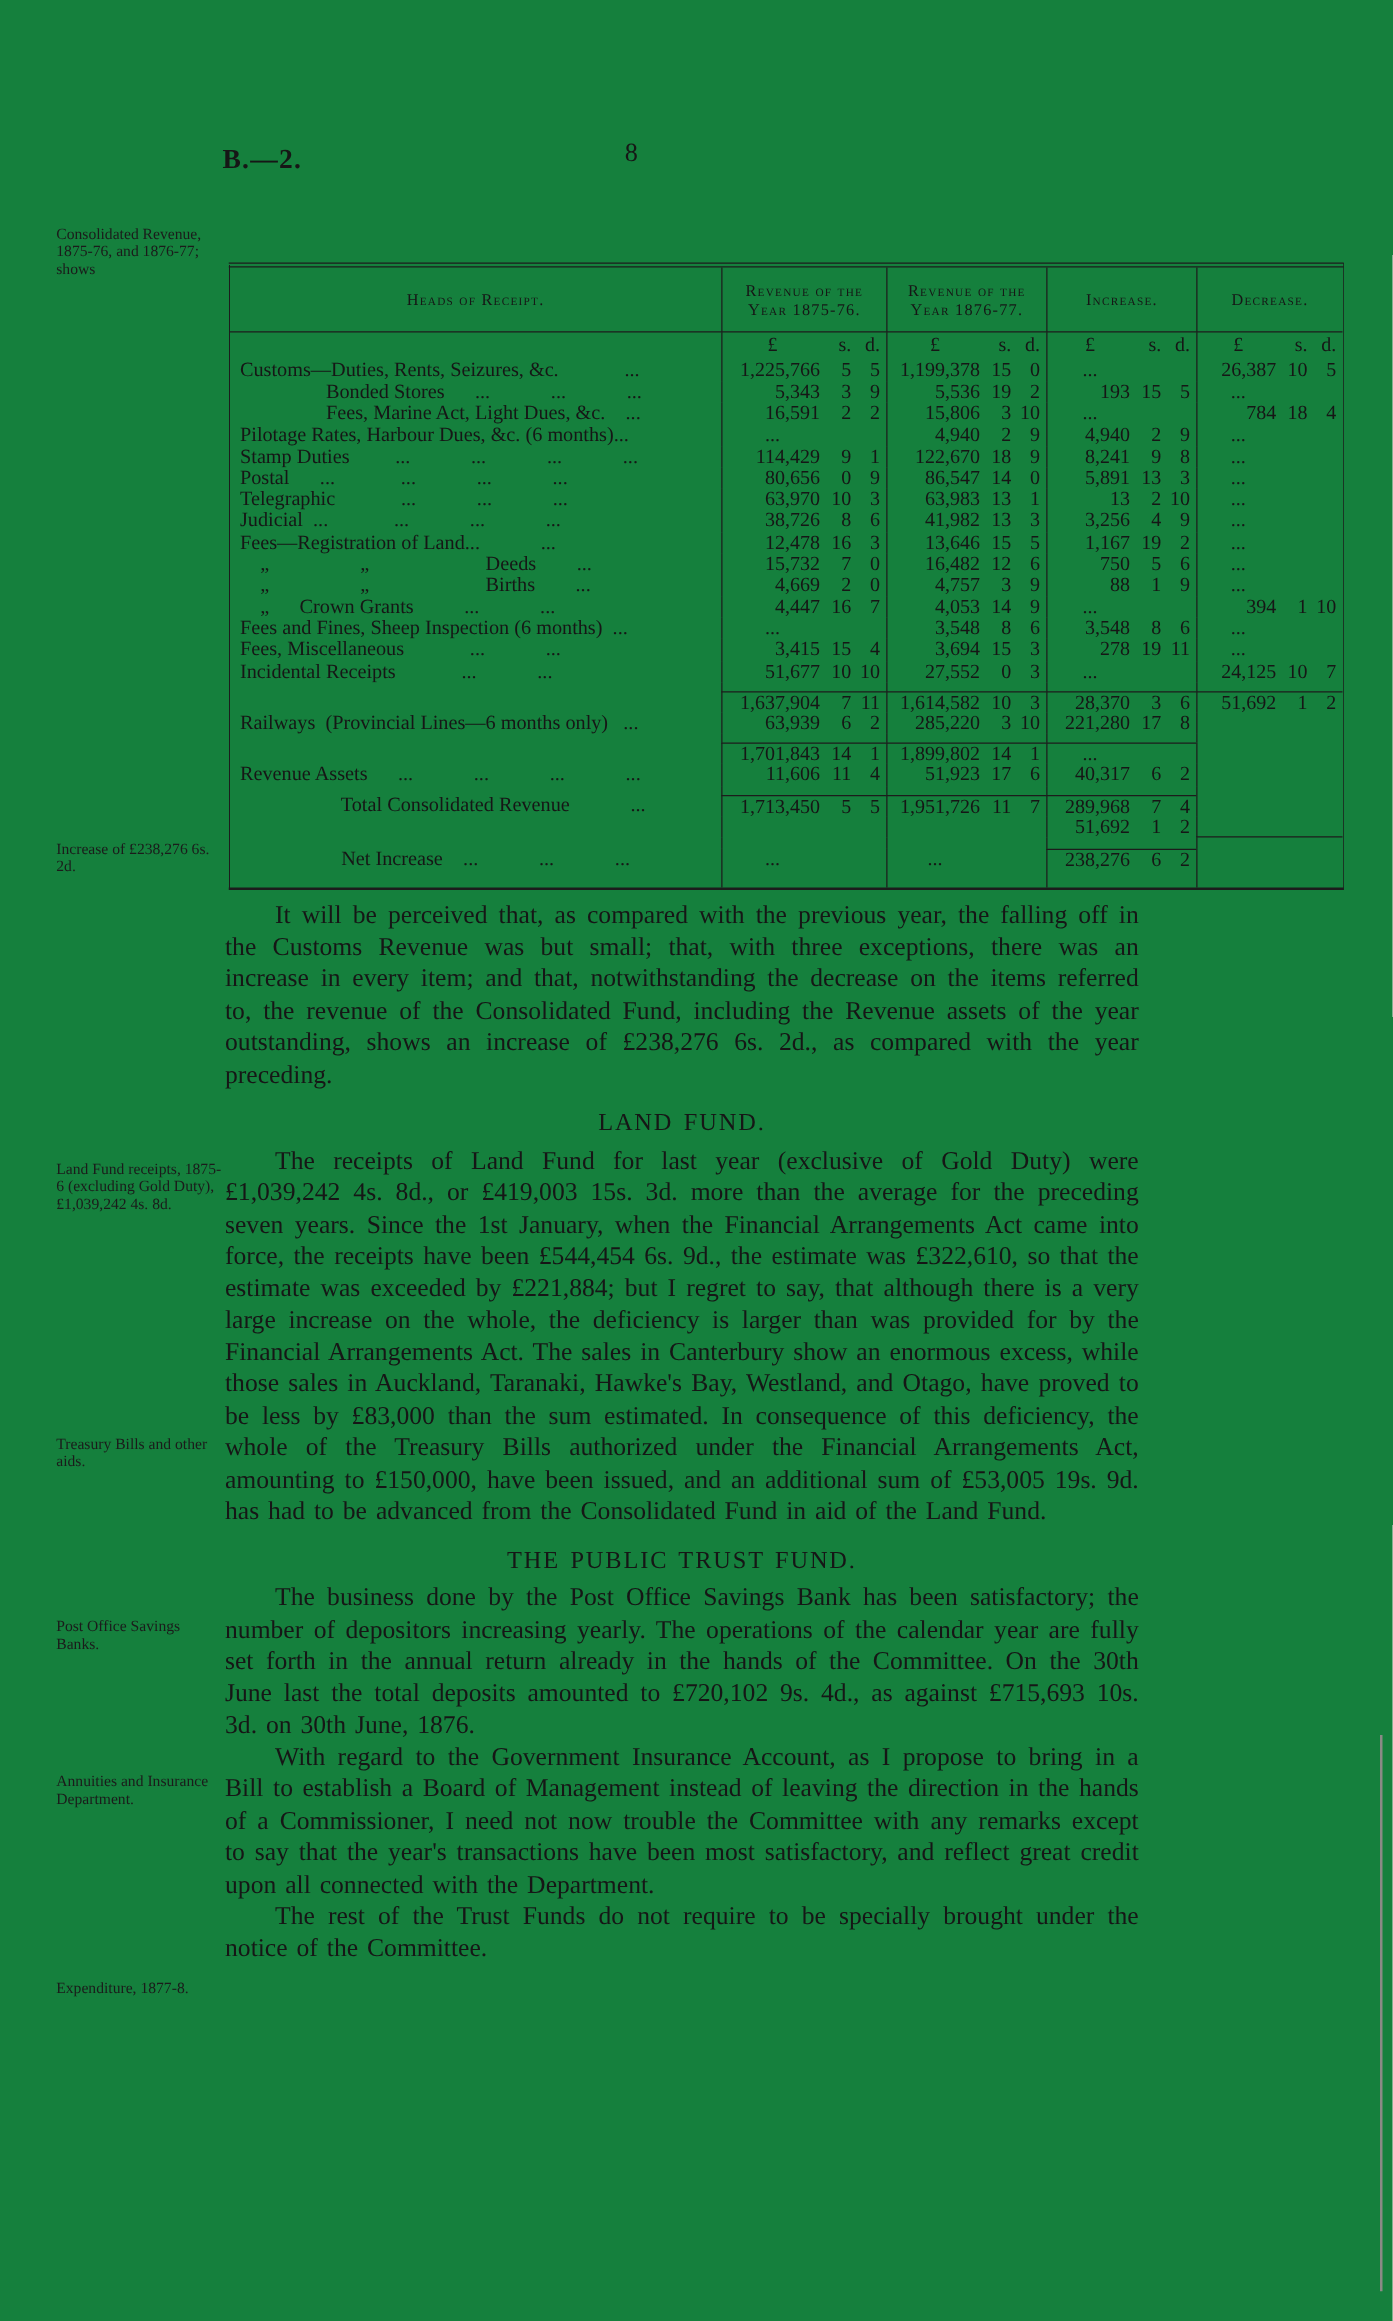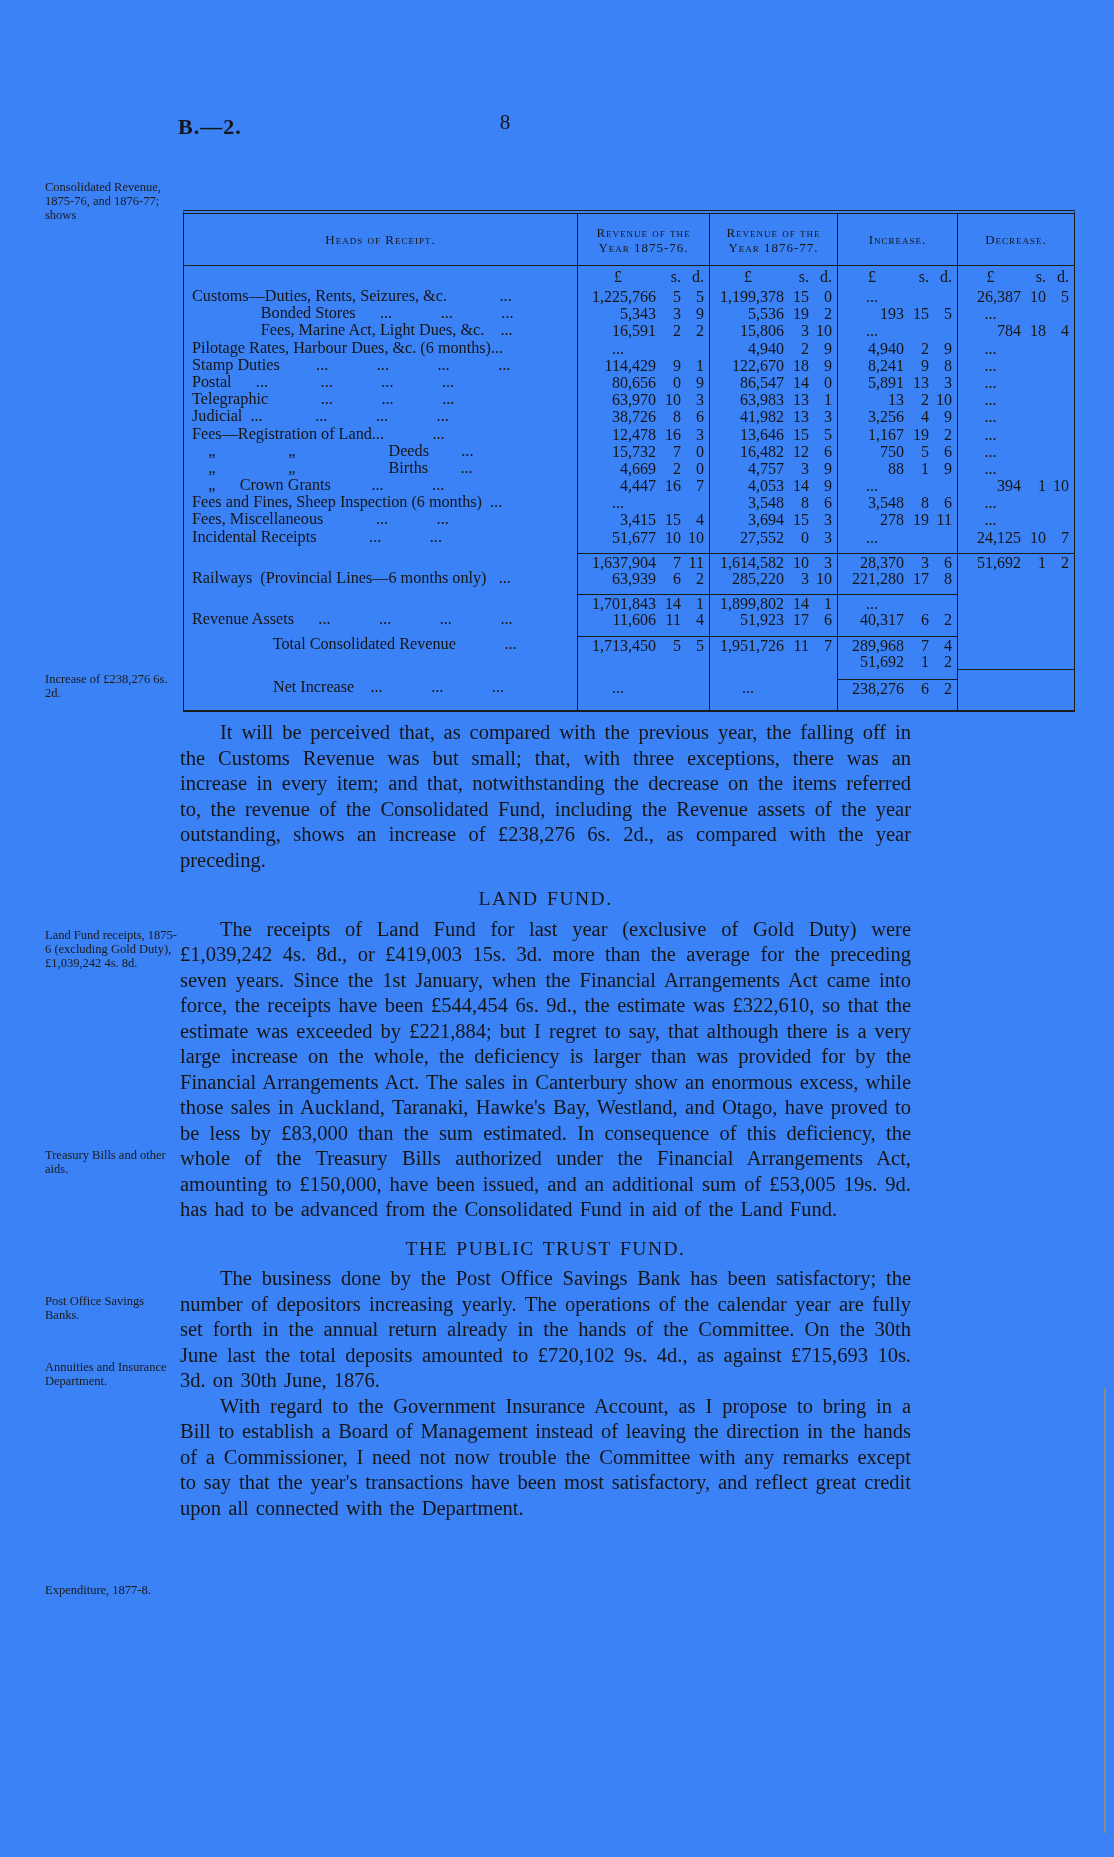--- a/index.html
+++ b/index.html
@@ -1,18 +1,18 @@
 <!DOCTYPE html>
 <html><head>
 <meta charset="utf-8">
 <style>
   html,body{margin:0;padding:0;background:#d8d8d4;}
   .page{
     position:relative; width:1114px; height:1857px; margin:0 auto;
-    background:#3b82f6; color:#161616; overflow:hidden;
+    background:#15803d; color:#161616; overflow:hidden;
     font-family:"Liberation Serif","DejaVu Serif",serif;
   }
   
   .doc-ref{position:absolute; left:178px; top:114px; font-size:22px; font-weight:bold; letter-spacing:1px;}
   .page-num{position:absolute; left:0; top:110px; width:1010px; text-align:center; font-size:21px;}
 
   
   .fin-table{
     position:absolute; left:183px; top:190px; width:892px; box-sizing:border-box;
     border-left:1px solid #1c1c1c; border-right:1px solid #1c1c1c;
@@ -640,27 +640,28 @@
         <div class="tcell"></div>
       </div>
     </div>
 
   <div id="notes">
       <div class="note" style="top: 180px;">Consolidated Revenue, 1875-76, and 1876-77; shows</div>
       <div class="note" style="top: 672px;">Increase of £238,276 6s. 2d.</div>
       <div class="note" style="top: 928px;">Land Fund receipts, 1875-6 (excluding Gold Duty), £1,039,242 4s. 8d.</div>
       <div class="note" style="top: 1148px;">Treasury Bills and other aids.</div>
       <div class="note" style="top: 1274px; margin-top: 20px;">Post Office Savings Banks.</div>
-      <div class="note" style="top: 1360px;">Annuities and Insurance Department.</div>
+      <div class="note" style="top: 1418px;">Annuities and Insurance Department.</div>
       <div class="note" style="top: 1583px;">Expenditure, 1877-8.</div>
     </div>
 
   <div class="main" id="main-text">
       <p>It will be perceived that, as compared with the previous year, the falling off in the Customs Revenue was but small; that, with three exceptions, there was an increase in every item; and that, notwithstanding the decrease on the items referred to, the revenue of the Consolidated Fund, including the Revenue assets of the year outstanding, shows an increase of £238,276 6s. 2d., as compared with the year preceding.</p>
       <h3>LAND FUND.</h3>
       <p>The receipts of Land Fund for last year (exclusive of Gold Duty) were £1,039,242 4s. 8d., or £419,003 15s. 3d. more than the average for the preceding seven years. Since the 1st January, when the Financial Arrangements Act came into force, the receipts have been £544,454 6s. 9d., the estimate was £322,610, so that the estimate was exceeded by £221,884; but I regret to say, that although there is a very large increase on the whole, the deficiency is larger than was provided for by the Financial Arrangements Act. The sales in Canterbury show an enormous excess, while those sales in Auckland, Taranaki, Hawke's Bay, Westland, and Otago, have proved to be less by £83,000 than the sum estimated. In consequence of this deficiency, the whole of the Treasury Bills authorized under the Financial Arrangements Act, amounting to £150,000, have been issued, and an additional sum of £53,005 19s. 9d. has had to be advanced from the Consolidated Fund in aid of the Land Fund.</p>
       <h3>THE PUBLIC TRUST FUND.</h3>
       <p>The business done by the Post Office Savings Bank has been satisfactory; the number of depositors increasing yearly.  The operations of the calendar year are fully set forth in the annual return already in the hands of the Committee. On the 30th June last the total deposits amounted to £720,102 9s. 4d., as against £715,693 10s. 3d. on 30th June, 1876.</p>
       <p>With regard to the Government Insurance Account, as I propose to bring in a Bill to establish a Board of Management instead of leaving the direction in the hands of a Commissioner, I need not now trouble the Committee with any remarks except to say that the year's transactions have been most satisfactory, and reflect great credit upon all connected with the Department.</p>
+      <p>The rest of the Trust Funds do not require to be specially brought under the notice of the Committee.</p>
     </div>
 
   <div class="edge-line"></div>
 </div>
 
 </body></html>

